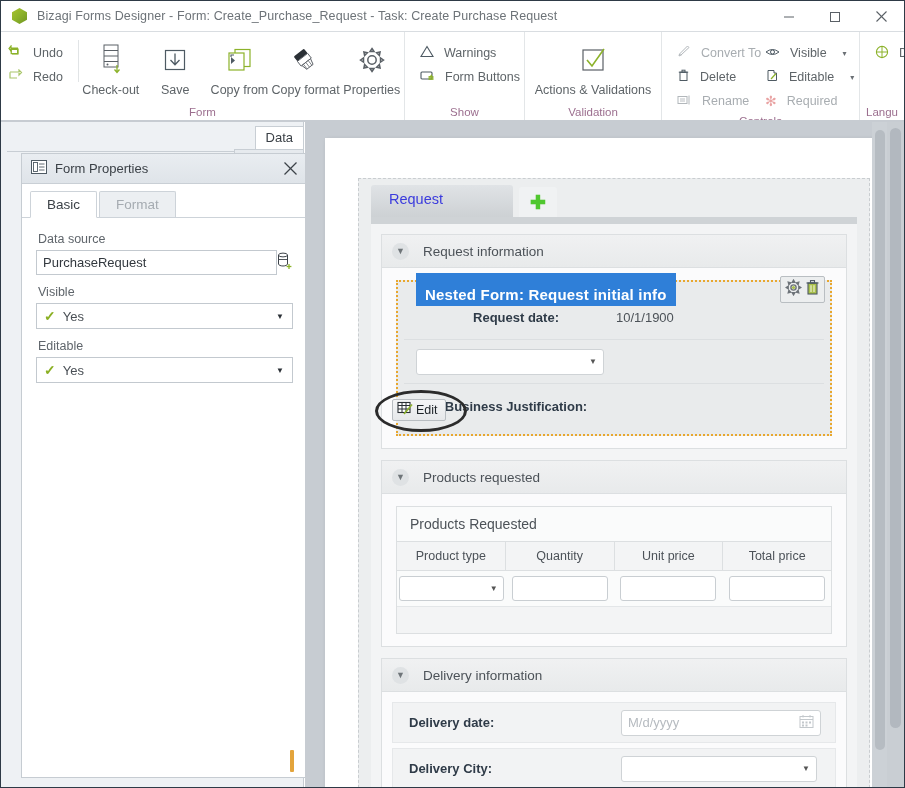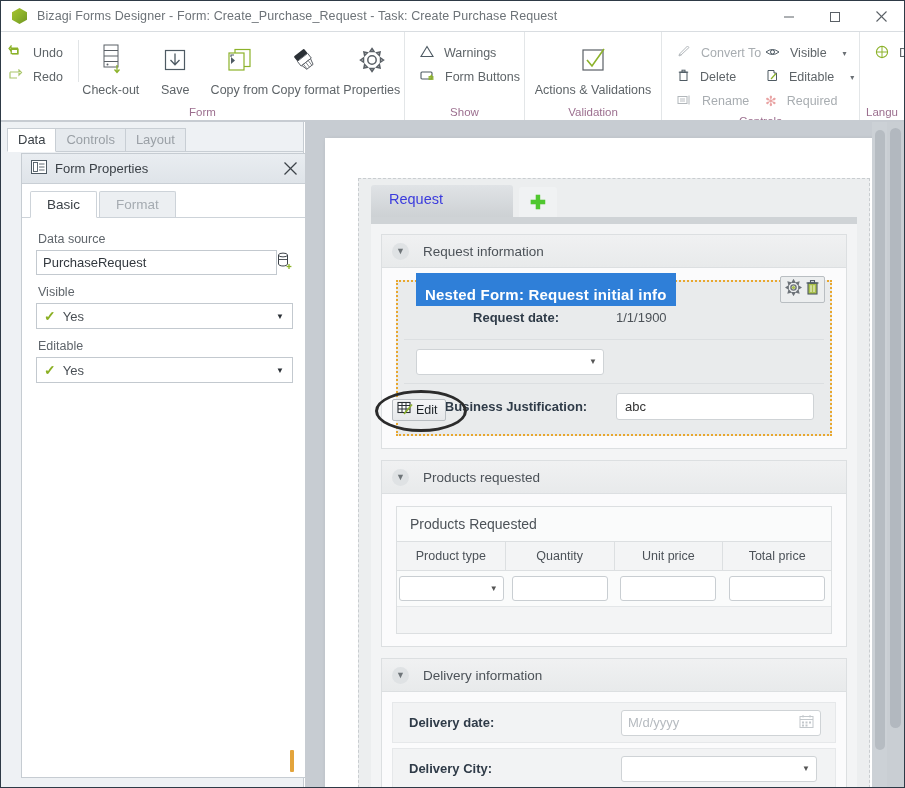--- a/index.html
+++ b/index.html
@@ -94,20 +94,21 @@
 
   
   .leftpane {
     position: absolute; left: 0; top: 121px; width: 303px; height: 666px;
     background: #eef1f4;
     border-right: 1px solid #c6ccd2;
   }
   .lp-tabs {
     display: flex; height: 26px; margin: 4px 0 0 6px; align-items: flex-end;
     border-bottom: 1px solid #c8ced4;
+    flex-direction: column;
   }
   .lp-tab {
     padding: 3px 10px 4px 10px; font-size: 13px; color: #9aa0a6;
     background: #e6eaee; border: 1px solid #c8ced4; border-bottom: none;
     margin-right: -1px;
   }
   .lp-tab.active { background: #ffffff; color: #3a4046; border-bottom: 1px solid #ffffff; margin-bottom: -1px;}
 
   .props-panel {
     position: absolute; left: 20px; top: 31px; width: 287px; height: 625px;
@@ -670,33 +671,32 @@
                       <line x1="1.5" y1="4" x2="13.5" y2="4" stroke="#4e5a63" stroke-width="1.2"></line>
                       <rect x="5.5" y="1.6" width="4" height="2.4" fill="none" stroke="#4e5a63" stroke-width="1.1"></rect>
                       <line x1="6" y1="6.2" x2="6" y2="13" stroke="#ffffff" stroke-width="0.9"></line>
                       <line x1="9" y1="6.2" x2="9" y2="13" stroke="#ffffff" stroke-width="0.9"></line>
                     </svg>
                   </span>
                 </div>
 
                 <div class="frow" style="margin-top:8px;">
                   <span class="flbl">Request date:</span>
-                  <span class="fval">1/1/1900</span>
+                  <span class="fval">10/1/1900</span>
                 </div>
 
                 <div class="frow">
                   <span class="ctl-select">
                     <span></span>
                     <span class="caret">▼</span>
                   </span>
                 </div>
 
                 <div class="frow">
                   <span class="flbl">Business Justification:</span>
-                  <span class="ctl-text">abc</span>
                 </div>
               </div>
             </div>
           </div>
 
           <div class="section">
             <div class="sec-head">
               <span class="chev">▼</span>
               <span class="sec-title">Products requested</span>
             </div>

